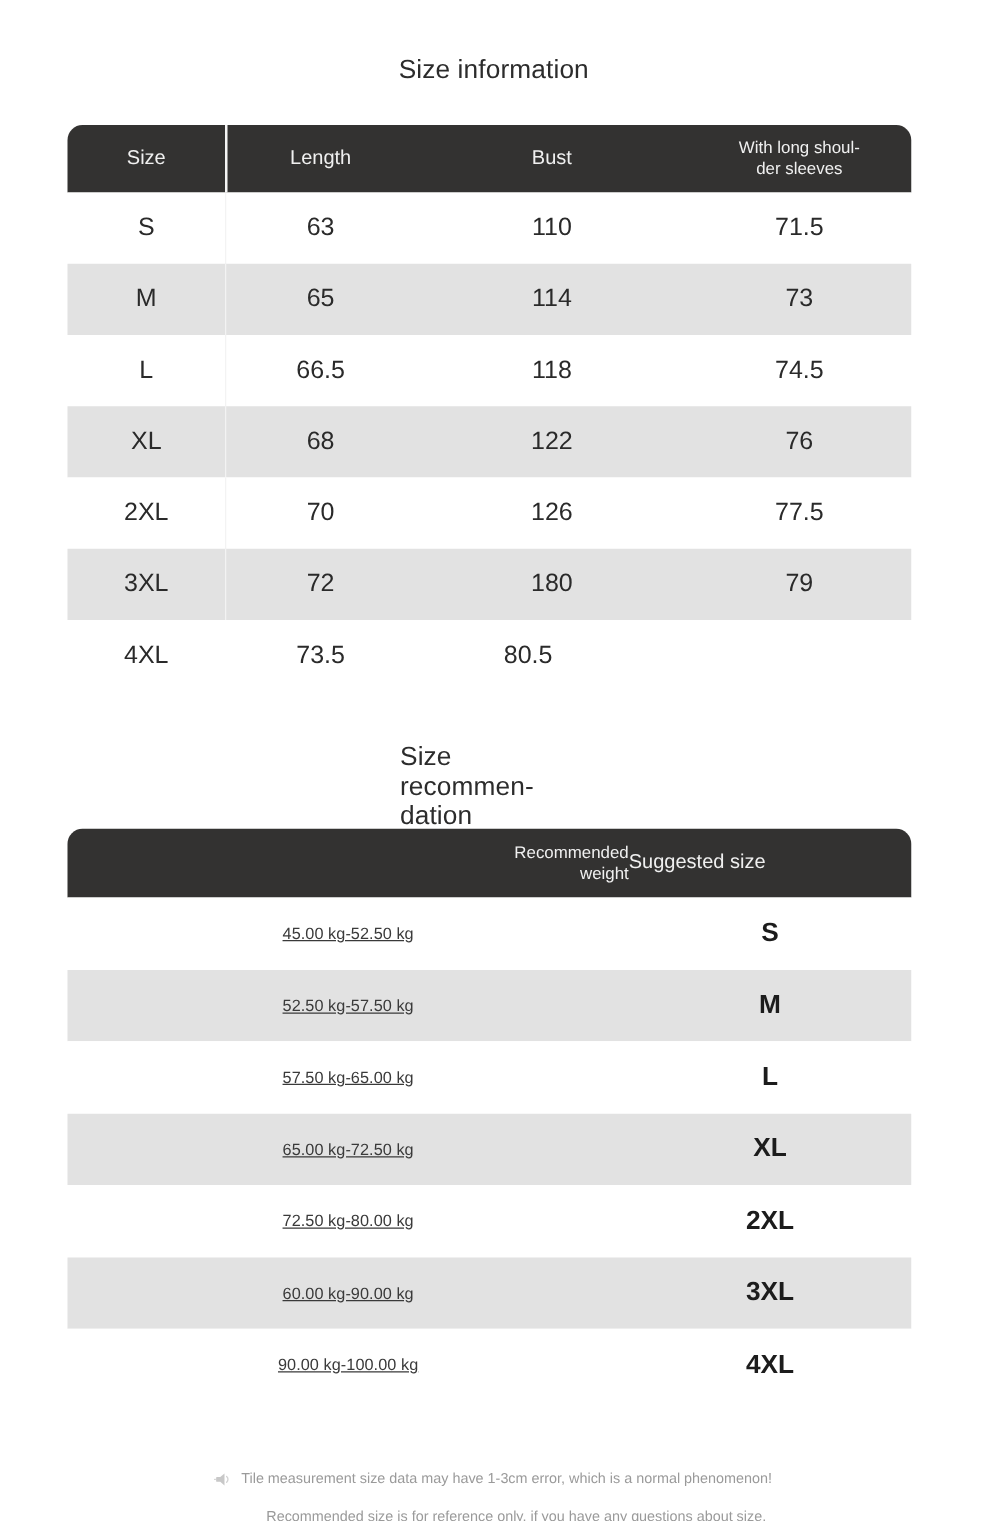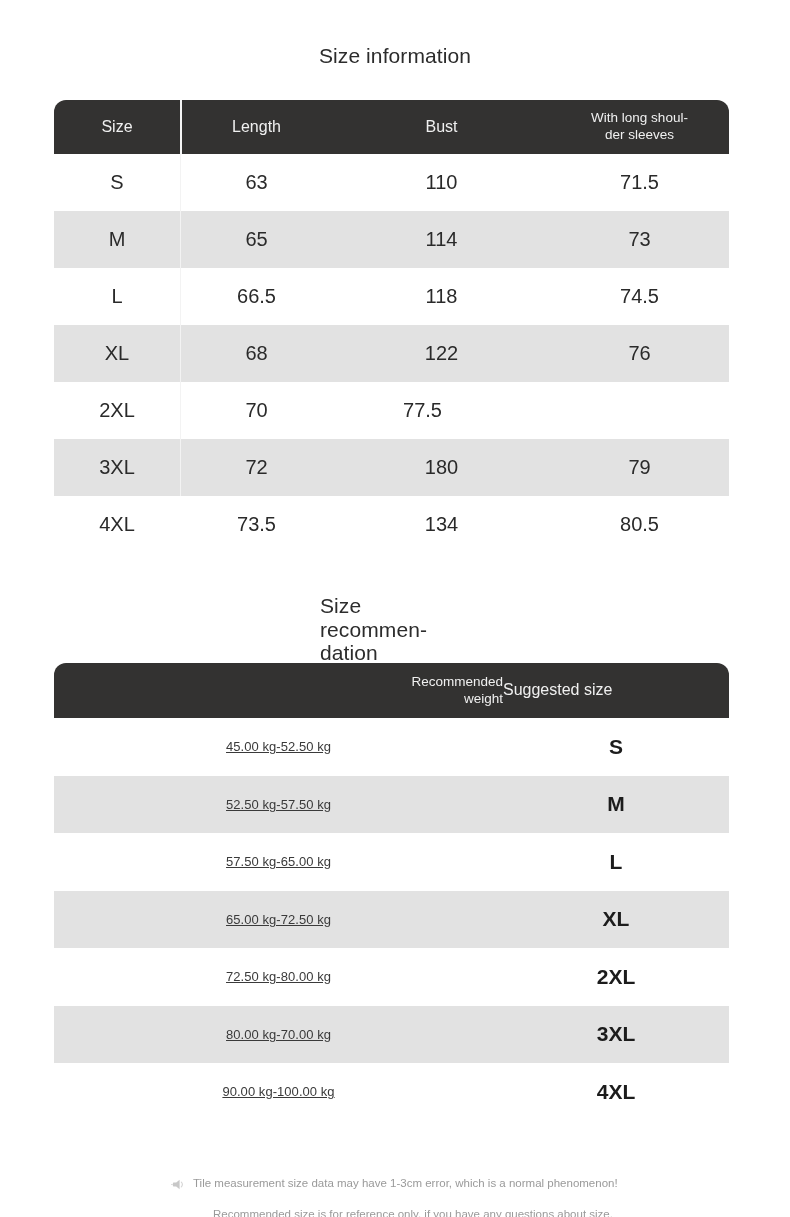--- a/index.html
+++ b/index.html
@@ -228,35 +228,35 @@
       <div class="td c1-size">XL</div>
       <div class="td c1-length">68</div>
       <div class="td c1-bust">122</div>
       <div class="td c1-shoulder">76</div>
     </div>
 
     <div class="trow">
       <div class="row-divider"></div>
       <div class="td c1-size">2XL</div>
       <div class="td c1-length">70</div>
+      <div class="td c1-bust">126</div>
       <div class="td c1-shoulder">77.5</div>
     </div>
 
     <div class="trow alt">
       <div class="row-divider"></div>
       <div class="td c1-size">3XL</div>
       <div class="td c1-length">72</div>
       <div class="td c1-bust">180</div>
       <div class="td c1-shoulder">79</div>
     </div>
 
     <div class="trow">
       <div class="td c1-size">4XL</div>
       <div class="td c1-length">73.5</div>
-      <div class="td c1-bust">134</div>
       <div class="td c1-shoulder">80.5</div>
     </div>
 
   </div>
 
   <div class="section-title section-title-2">
     <span class="ttl-inner">
       <span>Size recommen-</span><br>
       <span>dation</span>
     </span>
@@ -291,21 +291,21 @@
       <div class="td td-weight c2-weight">65.00 kg-72.50 kg</div>
       <div class="td td-sizelabel c2-size">XL</div>
     </div>
 
     <div class="trow">
       <div class="td td-weight c2-weight">72.50 kg-80.00 kg</div>
       <div class="td td-sizelabel c2-size">2XL</div>
     </div>
 
     <div class="trow alt">
-      <div class="td td-weight c2-weight">80.00 kg-70.00 kg</div>
+      <div class="td td-weight c2-weight">60.00 kg-90.00 kg</div>
       <div class="td td-sizelabel c2-size">3XL</div>
     </div>
 
     <div class="trow">
       <div class="td td-weight c2-weight">90.00 kg-100.00 kg</div>
       <div class="td td-sizelabel c2-size">4XL</div>
     </div>
 
   </div>
 

